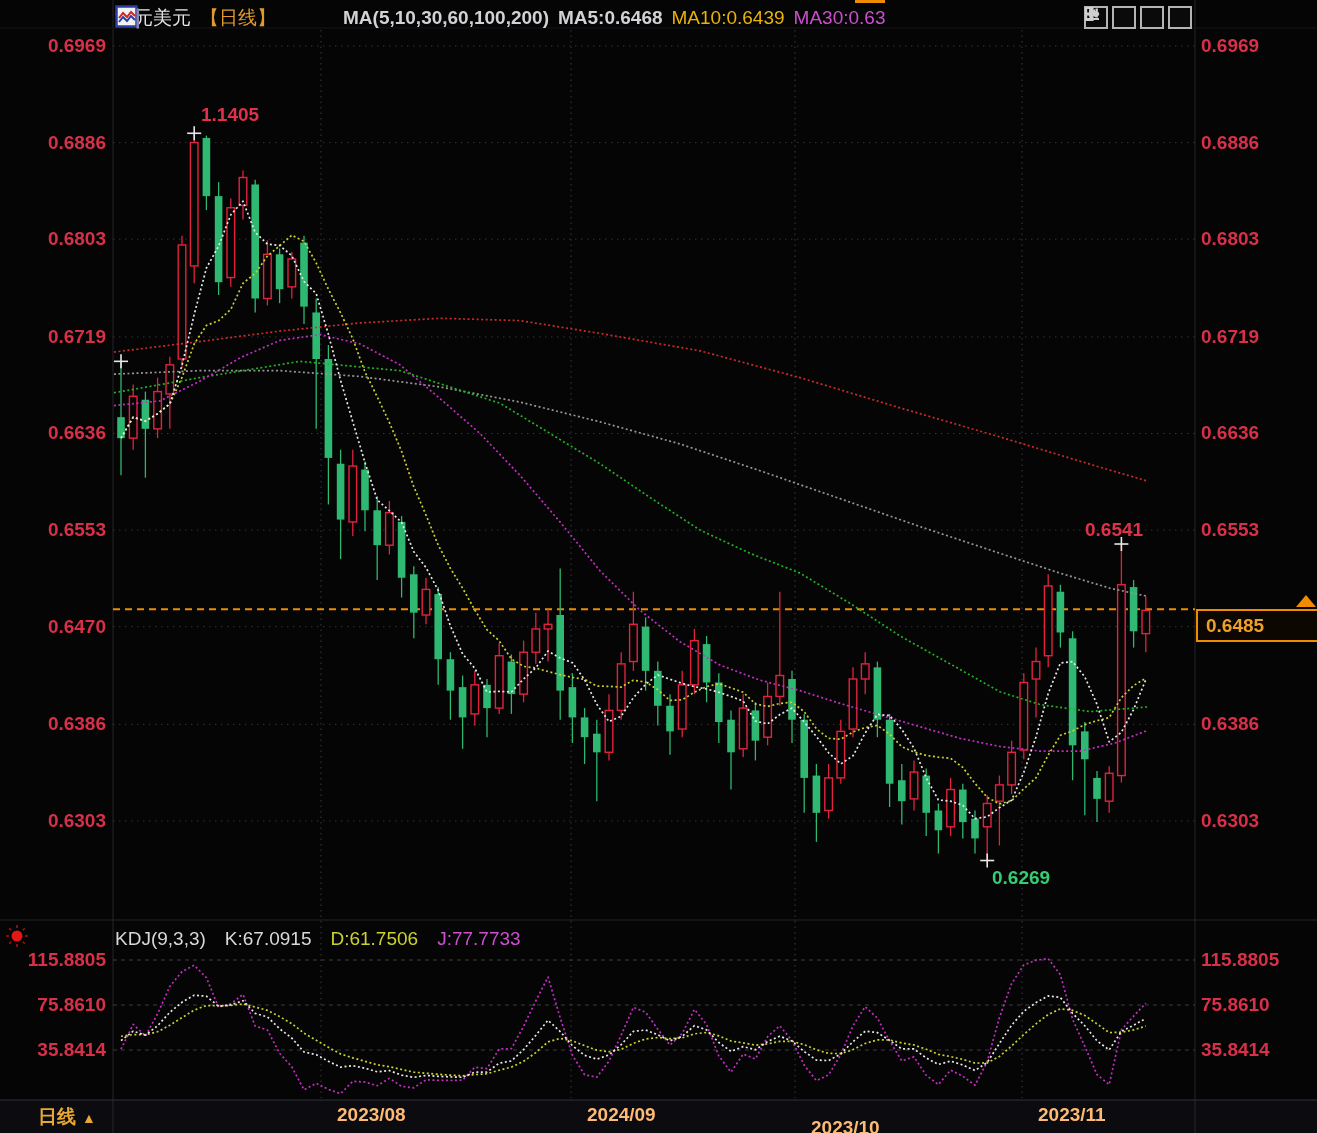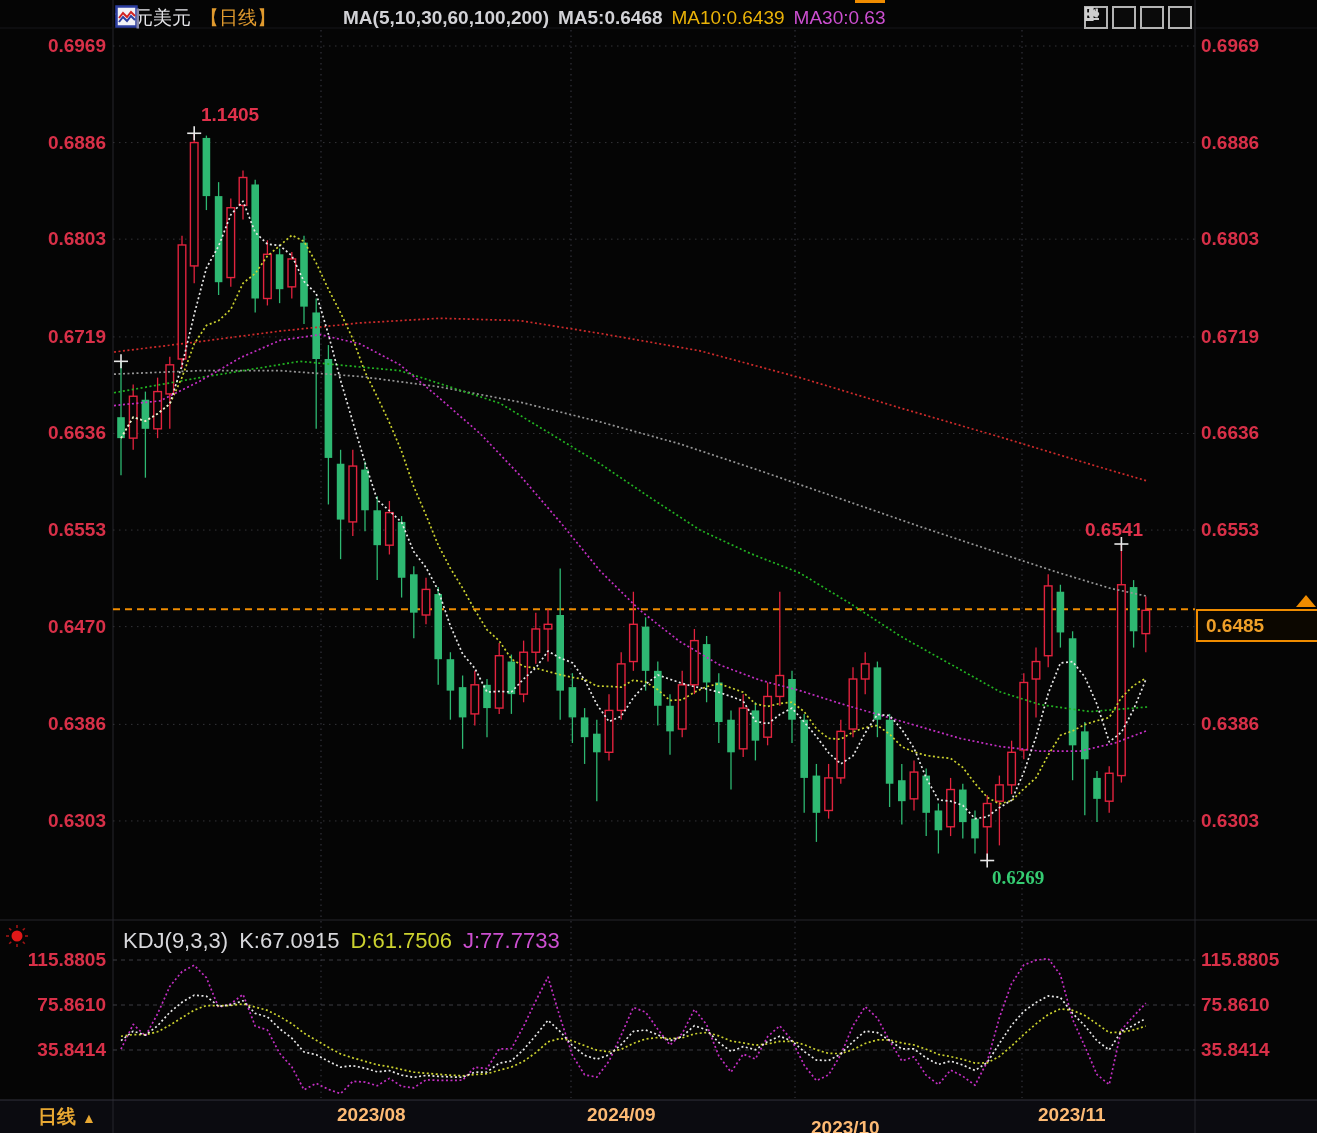--- a/index.html
+++ b/index.html
@@ -16,22 +16,22 @@
   .t-ma30{color:#cc4fd0;}
   .toolbar{position:absolute;left:1084px;top:6px;display:flex;gap:4px;}
   .tool-btn{width:24px;height:23px;border:2px solid #b4b4b4;background:#0a0a0a;
             display:flex;align-items:center;justify-content:center;box-sizing:border-box;cursor:pointer;}
   .axis-lbl{position:absolute;font-weight:bold;font-size:19px;color:#d83048;line-height:22px;}
   .axis-left{left:0;width:106px;text-align:right;}
   .axis-right{left:1201px;text-align:left;}
   .date-lbl{position:absolute;top:1104px;font-weight:bold;font-size:19px;color:#fdba74;}
   .anno{position:absolute;font-weight:bold;font-size:19px;}
   .anno-red{color:#e0314b;}
-  .anno-green{color:#35cc72;font-family:Liberation Serif, serif;}
-  .kdj-header{position:absolute;left:115px;top:928px;display:flex;gap:11px;font-size:22px;white-space:nowrap;margin-left:8px;}
+  .anno-green{color:#35cc72;}
+  .kdj-header{position:absolute;left:115px;top:928px;display:flex;gap:19px;font-size:19px;white-space:nowrap;}
   .k-lbl{color:#d8d8dc;}
   .k-k{color:#d8d8dc;}
   .k-d{color:#ccd22f;}
   .k-j{color:#cc4fd0;}
   .price-box{position:absolute;left:1196px;top:609px;width:112px;height:29px;
              border:2px solid #f08c00;background:#0c0700;color:#f0a028;
              font-size:19px;font-weight:bold;line-height:29px;padding-left:8px;box-sizing:content-box;}
   .bottom-bar{position:absolute;left:0;top:1100px;width:1317px;height:33px;background:#0b0b10;}
   .period-ctl{position:absolute;left:38px;top:1104px;font-size:19px;font-weight:bold;color:#e8a832;cursor:pointer;}
   .period-ctl .arr{font-size:14px;margin-left:6px;}

